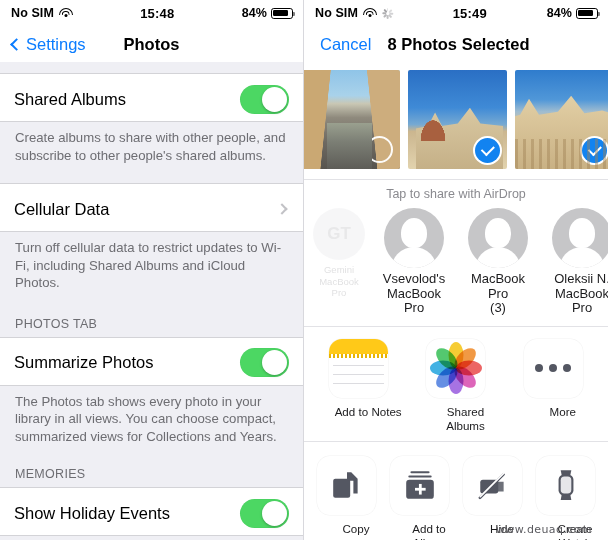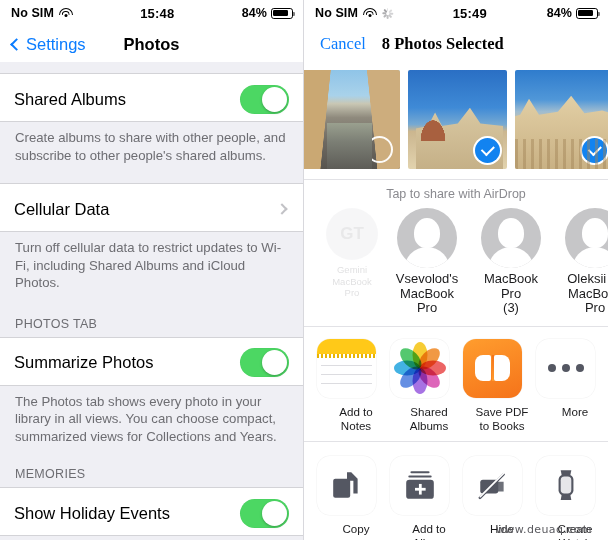--- a/index.html
+++ b/index.html
@@ -31,21 +31,21 @@
     background:#000; border-radius:0 1px 1px 0; opacity:.5; }
   .batt i { display:block; height:100%; background:#000; border-radius:1.2px; }
 
   
   .navbar { height:36px; display:flex; align-items:center; padding:0 12px; background:#fff; position:relative; }
   .nav-back { display:flex; align-items:center; color:#0a7cff; font-size:16.5px; cursor:pointer; gap:3px; }
   .chev-left { width:9px; height:9px; border-left:2.3px solid #0a7cff; border-bottom:2.3px solid #0a7cff;
     transform:rotate(45deg); margin-right:2px; }
   .nav-title { position:absolute; left:0; right:0; text-align:center; font-size:16.5px;
     font-weight:bold; color:#000; pointer-events:none; }
-  .navbar.rt { justify-content:flex-start; gap:16px; padding-left:16px;font-family:Liberation Serif, serif; }
+  .navbar.rt { justify-content:flex-start; gap:16px; padding-left:16px; }
   .nav-cancel { color:#0a7cff; font-size:16.5px; cursor:pointer; }
   .nav-title-static { font-size:16.5px; font-weight:bold; color:#000; }
 
   
   .settings-body { background:#efeff4; height:478px; overflow:hidden; }
   .sp-gap { height:11px; }
   .grp { background:#fff; border-top:1px solid #d3d3d7; border-bottom:1px solid #d3d3d7; }
   .srow { height:47px; display:flex; align-items:center; justify-content:space-between;
     padding:3px 14px 0 14px; cursor:pointer; }
   .srow-label { font-size:16.5px; color:#000; }
@@ -95,21 +95,21 @@
   .ph3 { background:linear-gradient(to bottom,#2f7ccd 0%,#5097d8 30%,#9fbcd0 42%,#d8c59c 55%,#e8d7b0 100%);
     position:relative; }
   .ph3:before{content:"";position:absolute;left:-6%;right:-6%;bottom:0;height:74%;
     background:linear-gradient(to bottom,#e2cfa5,#c9b184);
     clip-path:polygon(0 30%,10% 26%,18% 4%,27% 26%,44% 22%,56% 0,68% 24%,84% 20%,100% 28%,100% 100%,0 100%);}
   .ph3:after{content:"";position:absolute;left:0;right:0;bottom:0;height:30%;
     background:repeating-linear-gradient(90deg,rgba(160,130,85,.45) 0 3px,rgba(0,0,0,0) 3px 8px);}
 
   .airdrop-wrap { background:#fff; padding:7px 0 10px 0; border-bottom:1px solid #e2e2e6; }
   .ad-title { text-align:center; font-size:12.5px; color:#8a8a8f; padding-bottom:7px; }
-  .ad-row { display:flex; gap:10px; padding-left:20px; }
+  .ad-row { display:flex; gap:10px; padding-left:7px; }
   .ad-item { width:74px; flex:0 0 auto; text-align:center; }
   .ad-item.faded { opacity:.3; width:56px; }
   .ad-av { width:60px; height:60px; border-radius:50%; background:#c6c6c8; margin:0 auto 4px auto;
     position:relative; overflow:hidden; }
   .ad-item.faded .ad-av { width:52px; height:52px; background:#e3e3e6; color:#b5b5b9;
     display:flex; align-items:center; justify-content:center; font-size:17px; font-weight:bold; }
   .ad-av .head { position:absolute; width:26px; height:30px; border-radius:50% 50% 45% 45%;
     background:#fff; left:50%; transform:translateX(-50%); top:10px; }
   .ad-av .body { position:absolute; width:46px; height:26px; border-radius:23px 23px 0 0;
     background:#fff; left:50%; transform:translateX(-50%); bottom:-5px; }
@@ -340,29 +340,20 @@
                 <span class="pet" style="background: rgb(217, 79, 176); transform: translate(-50%, -100%) rotate(135deg);"></span>
                 <span class="pet" style="background: rgb(155, 95, 224); transform: translate(-50%, -100%) rotate(180deg);"></span>
                 <span class="pet" style="background: rgb(79, 127, 224); transform: translate(-50%, -100%) rotate(225deg);"></span>
                 <span class="pet" style="background: rgb(41, 167, 224); transform: translate(-50%, -100%) rotate(270deg);"></span>
                 <span class="pet" style="background: rgb(60, 193, 91); transform: translate(-50%, -100%) rotate(315deg);"></span>
               </div>
             <div class="act-label">Shared</div>
             <div class="act-label">Albums</div>
           </div>
           <div class="act">
-            <div class="act-ico ico-books">
-              <span class="pg l"></span>
-                <span class="pg r"></span>
-                <span class="spine"></span>
-            </div>
-            <div class="act-label">Save PDF</div>
-            <div class="act-label">to Books</div>
-          </div>
-          <div class="act">
             <div class="act-ico ico-more">
                 <b></b>
                 <b></b>
                 <b></b>
               </div>
             <div class="act-label">More</div>
           </div>
         </div>
       </div>
 

